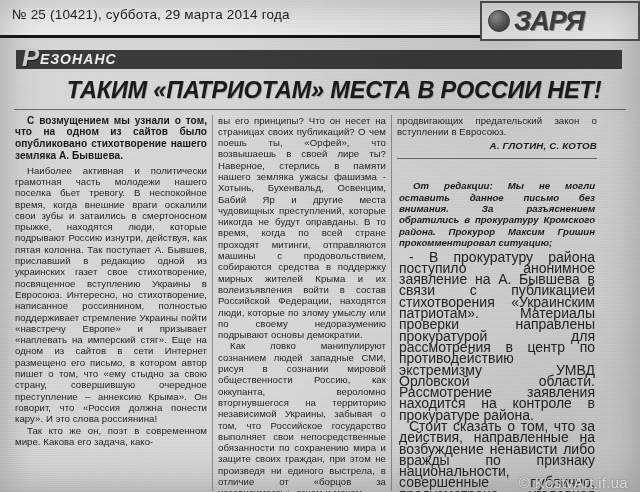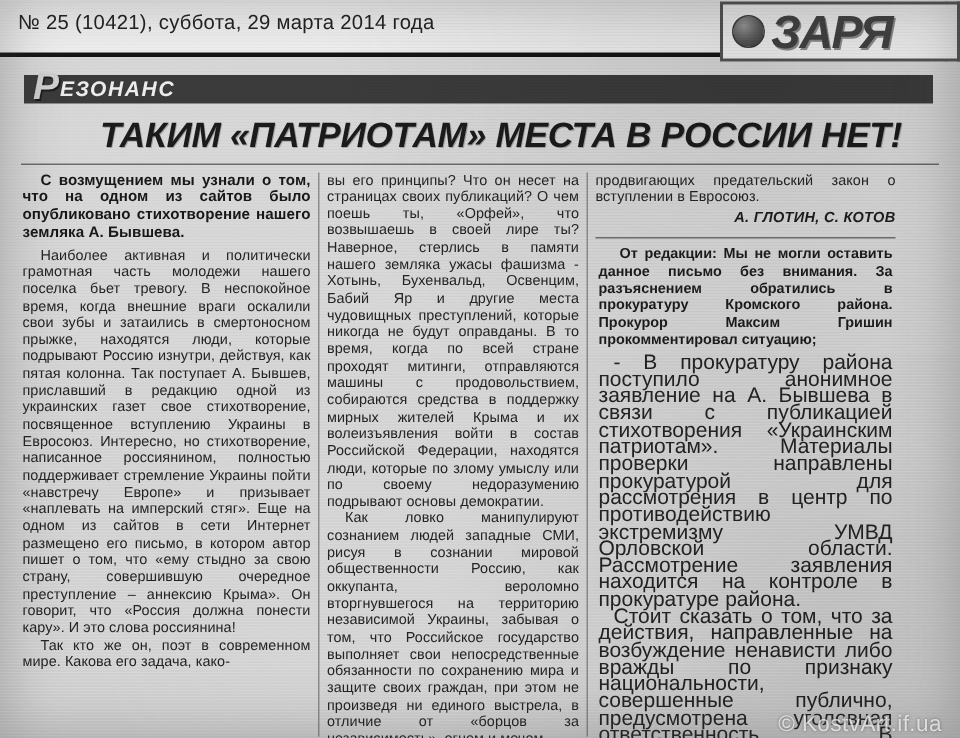--- a/index.html
+++ b/index.html
@@ -76,21 +76,21 @@
   .logo-emblem {
     width: 20px;
     height: 20px;
     border-radius: 50%;
     background:
       radial-gradient(circle at 35% 30%, #9a9a9a 0%, #5c5c5c 55%, #3c3c3c 100%);
     border: 1px solid #3d3d3d;
     flex: none;
   }
   .logo-word {
-    font-size: 31px;
+    font-size: 27px;
     font-weight: 700;
     font-style: italic;
     letter-spacing: -1px;
     color: #6d28d9;
     text-shadow: 1px 1px 0 rgba(130,130,130,.9);
     line-height: 1;
   }
   .logo-tail {
     position: absolute;
     right: 0;
@@ -209,24 +209,25 @@
   .ed-box {
     margin-top: 7px;
     border-top: 1px solid #6f6f6f;
     border-bottom: 1px solid #6f6f6f;
     padding: 5px 2px 4px 2px;
   }
   .ed-note {
     font-size: 9.6px;
     line-height: 11.4px;
     font-weight: 700;
+    font-style: italic;
     color: #1e1e1e;
     text-align: justify;
     text-indent: 14px;
-    margin: 0 0 3px 0;
+    margin: 16px 0 3px 0;
   }
   .ed-body {
     font-size: 14px;
     line-height: 11.3px;
     color: #262626;
     text-align: justify;
     hyphens: auto;
   }
   .ed-body p { margin: 0; text-indent: 10px; }
 

